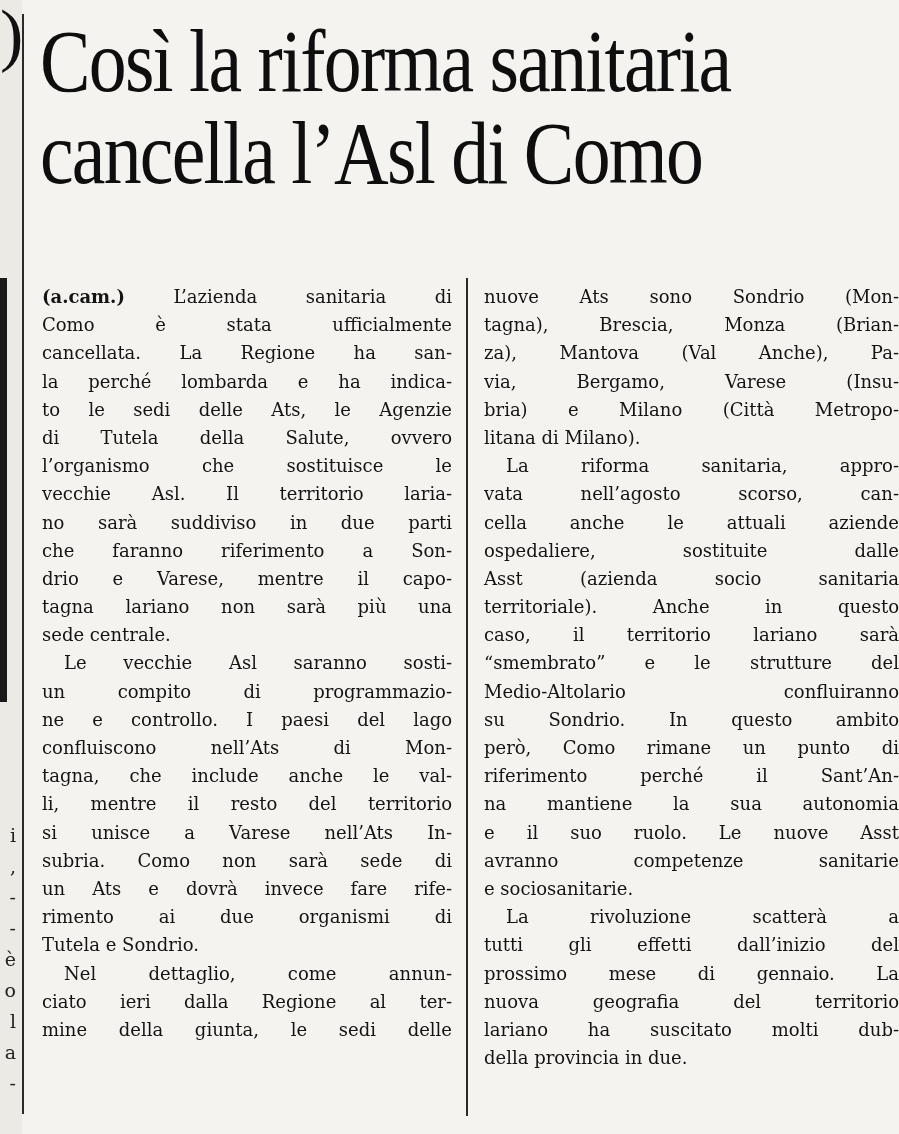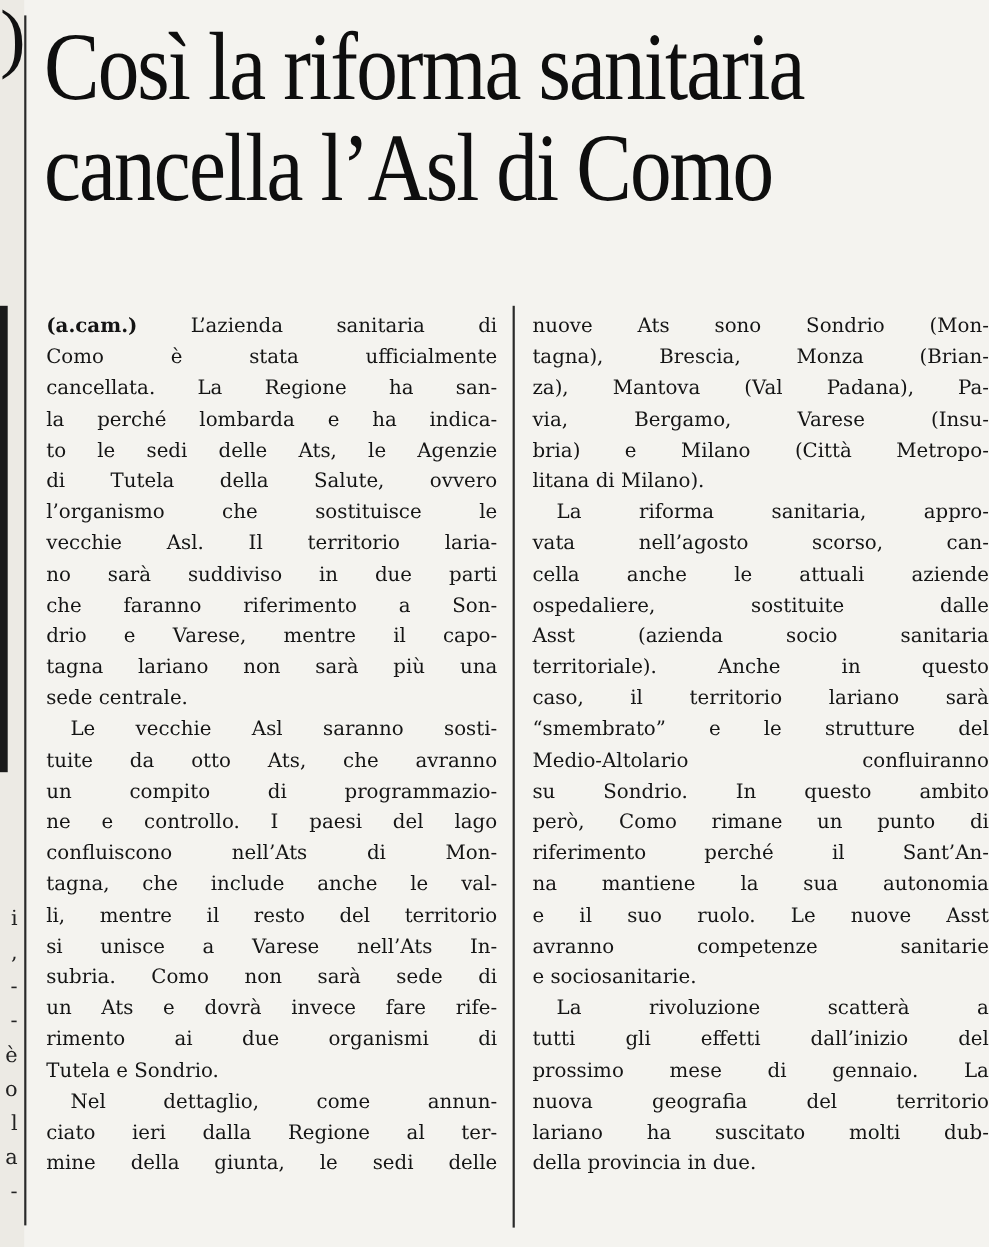--- a/index.html
+++ b/index.html
@@ -91,39 +91,38 @@
       <span class="line">to le sedi delle Ats, le Agenzie</span>
       <span class="line">di Tutela della Salute, ovvero</span>
       <span class="line">l’organismo che sostituisce le</span>
       <span class="line">vecchie Asl. Il territorio laria-</span>
       <span class="line">no sarà suddiviso in due parti</span>
       <span class="line">che faranno riferimento a Son-</span>
       <span class="line">drio e Varese, mentre il capo-</span>
       <span class="line">tagna lariano non sarà più una</span>
       <span class="line last">sede centrale.</span>
       <span class="line indent">Le vecchie Asl saranno sosti-</span>
-      <span class="line">tuite da otto Ats, che avranno</span>
       <span class="line">un compito di programmazio-</span>
       <span class="line">ne e controllo. I paesi del lago</span>
       <span class="line">confluiscono nell’Ats di Mon-</span>
       <span class="line">tagna, che include anche le val-</span>
       <span class="line">li, mentre il resto del territorio</span>
       <span class="line">si unisce a Varese nell’Ats In-</span>
       <span class="line">subria. Como non sarà sede di</span>
       <span class="line">un Ats e dovrà invece fare rife-</span>
       <span class="line">rimento ai due organismi di</span>
       <span class="line last">Tutela e Sondrio.</span>
       <span class="line indent">Nel dettaglio, come annun-</span>
       <span class="line">ciato ieri dalla Regione al ter-</span>
       <span class="line">mine della giunta, le sedi delle</span>
     </div>
   <div class="col col-2" id="col-1">
       <span class="line">nuove Ats sono Sondrio (Mon-</span>
       <span class="line">tagna), Brescia, Monza (Brian-</span>
-      <span class="line">za), Mantova (Val Padana), Pa-</span>
+      <span class="line">za), Mantova (Val Anche), Pa-</span>
       <span class="line">via, Bergamo, Varese (Insu-</span>
       <span class="line">bria) e Milano (Città Metropo-</span>
       <span class="line last">litana di Milano).</span>
       <span class="line indent">La riforma sanitaria, appro-</span>
       <span class="line">vata nell’agosto scorso, can-</span>
       <span class="line">cella anche le attuali aziende</span>
       <span class="line">ospedaliere, sostituite dalle</span>
       <span class="line">Asst (azienda socio sanitaria</span>
       <span class="line">territoriale). Anche in questo</span>
       <span class="line">caso, il territorio lariano sarà</span>

